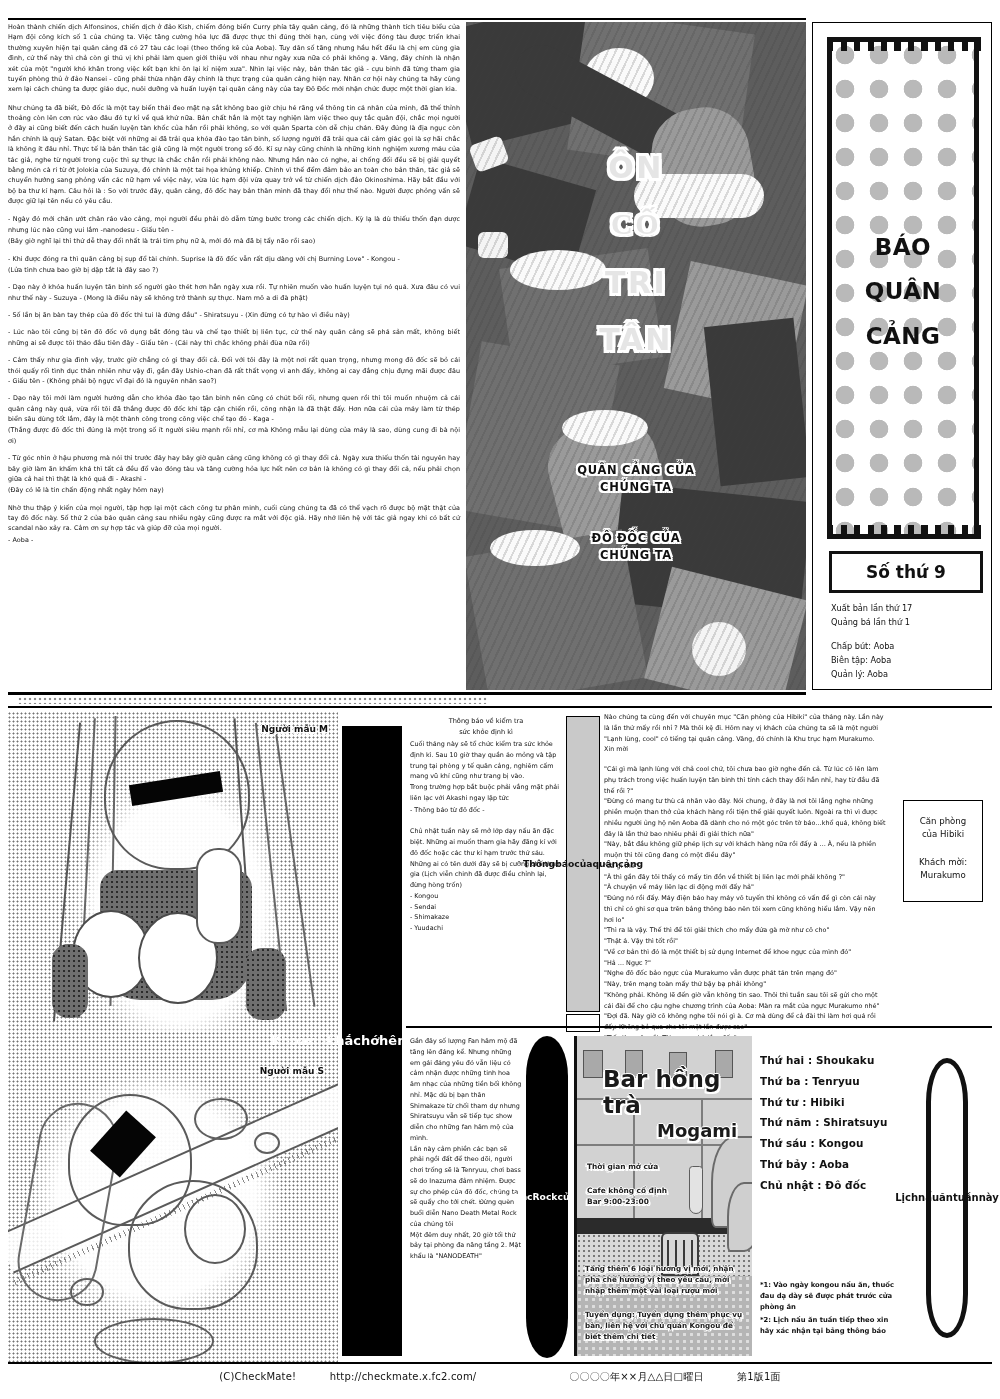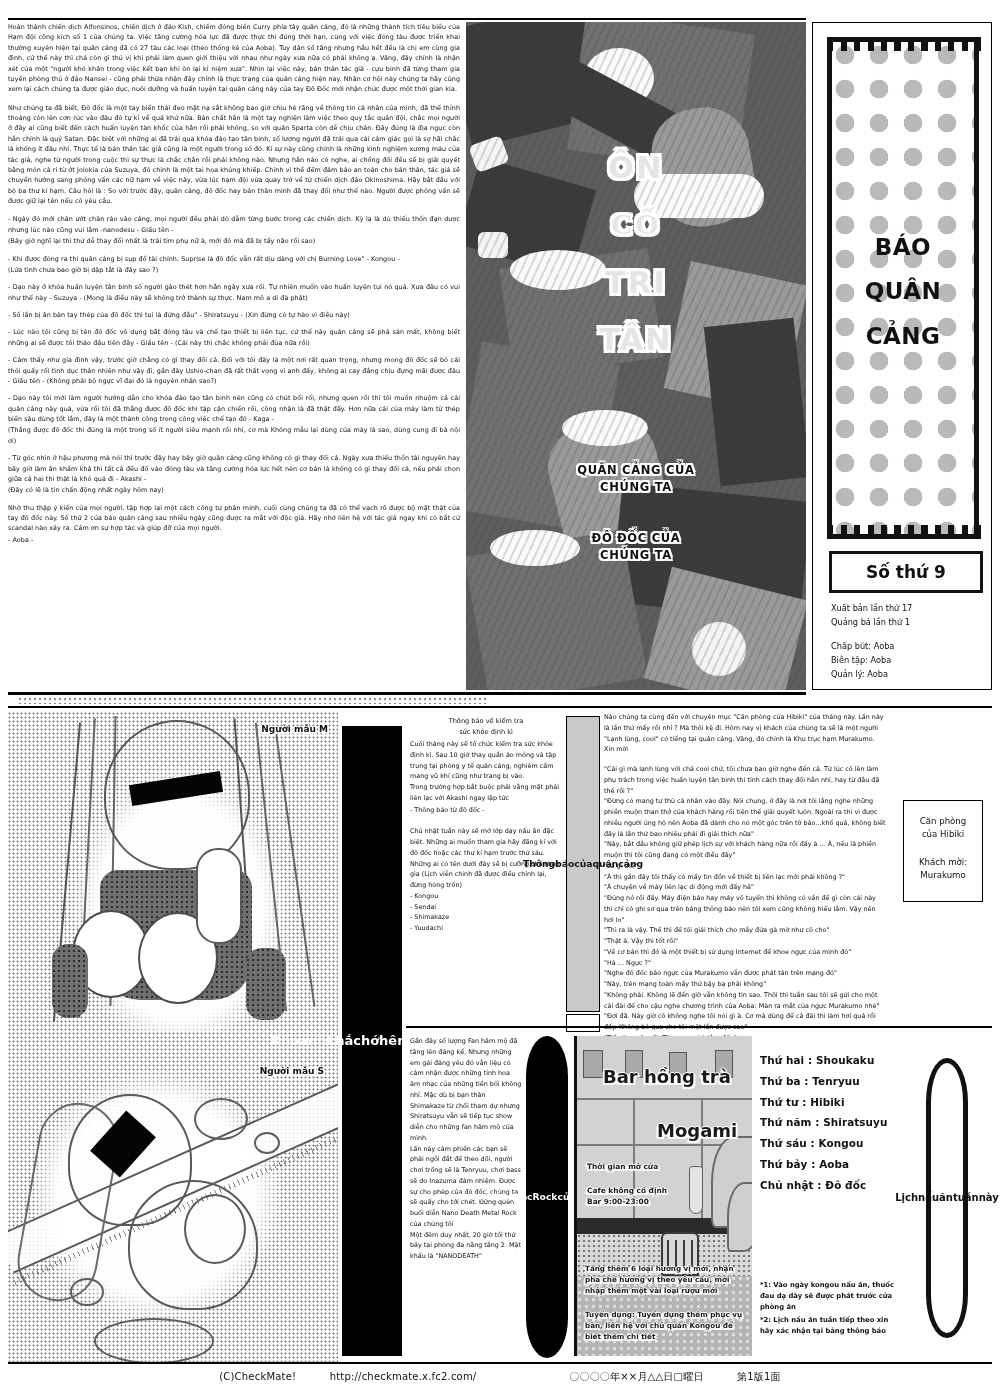--- a/index.html
+++ b/index.html
@@ -396,21 +396,21 @@
       <div class="abs" style="left:106px;top:204px;width:2px;height:28px;background:#3a3a3a;"></div>
       <div class="abs" style="left:114px;top:204px;width:2px;height:28px;background:#3a3a3a;"></div>
 
       <div class="abs" style="left:134px;top:100px;width:46px;height:92px;border:2px solid #6a6a6a;border-radius:50% 10% 50% 10%;background:#cfcfcf;"></div>
       <div class="abs" style="left:150px;top:146px;width:34px;height:70px;border:2px solid #6a6a6a;border-radius:50% 10% 50% 10%;background:#cfcfcf;"></div>
 
       <div class="abs" style="left:112px;top:130px;width:14px;height:48px;border:1.5px solid #5d5d5d;border-radius:4px 4px 8px 8px;background:#e3e3e3;"></div>
 
       <div class="abs tone-grey" style="left:0;top:240px;width:178px;height:80px;"></div>
 
-      <div class="handTxt" style="left:26px;top:30px;font-size:18px;">Bar hồng trà</div>
+      <div class="handTxt" style="left:26px;top:30px;font-size:23px;">Bar hồng trà</div>
       <div class="handTxt" style="left:80px;top:84px;font-size:18px;">Mogami</div>
       <div class="handTxt" style="left:10px;top:126px;font-size:7.4px;">Thời gian mở cửa</div>
       <div class="handTxt" style="left:10px;top:150px;font-size:7.4px;">Cafe không cố định</div>
       <div class="handTxt" style="left:10px;top:161px;font-size:7.4px;">Bar 9:00-23:00</div>
       <div class="handTxt" style="left:8px;top:228px;width:162px;font-size:7.2px;line-height:1.5;">Tăng thêm 6 loại hương vị mới, nhận pha chế hương vị theo yêu cầu, mới nhập thêm một vài loại rượu mới</div>
       <div class="handTxt" style="left:8px;top:274px;width:162px;font-size:7.2px;line-height:1.5;">Tuyển dụng: Tuyển dụng thêm phục vụ bàn, liên hệ với chủ quán Kongou để biết thêm chi tiết</div>
     </div>
   </div>
 
   <div class="abs" style="left:760px;top:1036px;width:160px;height:320px;">

